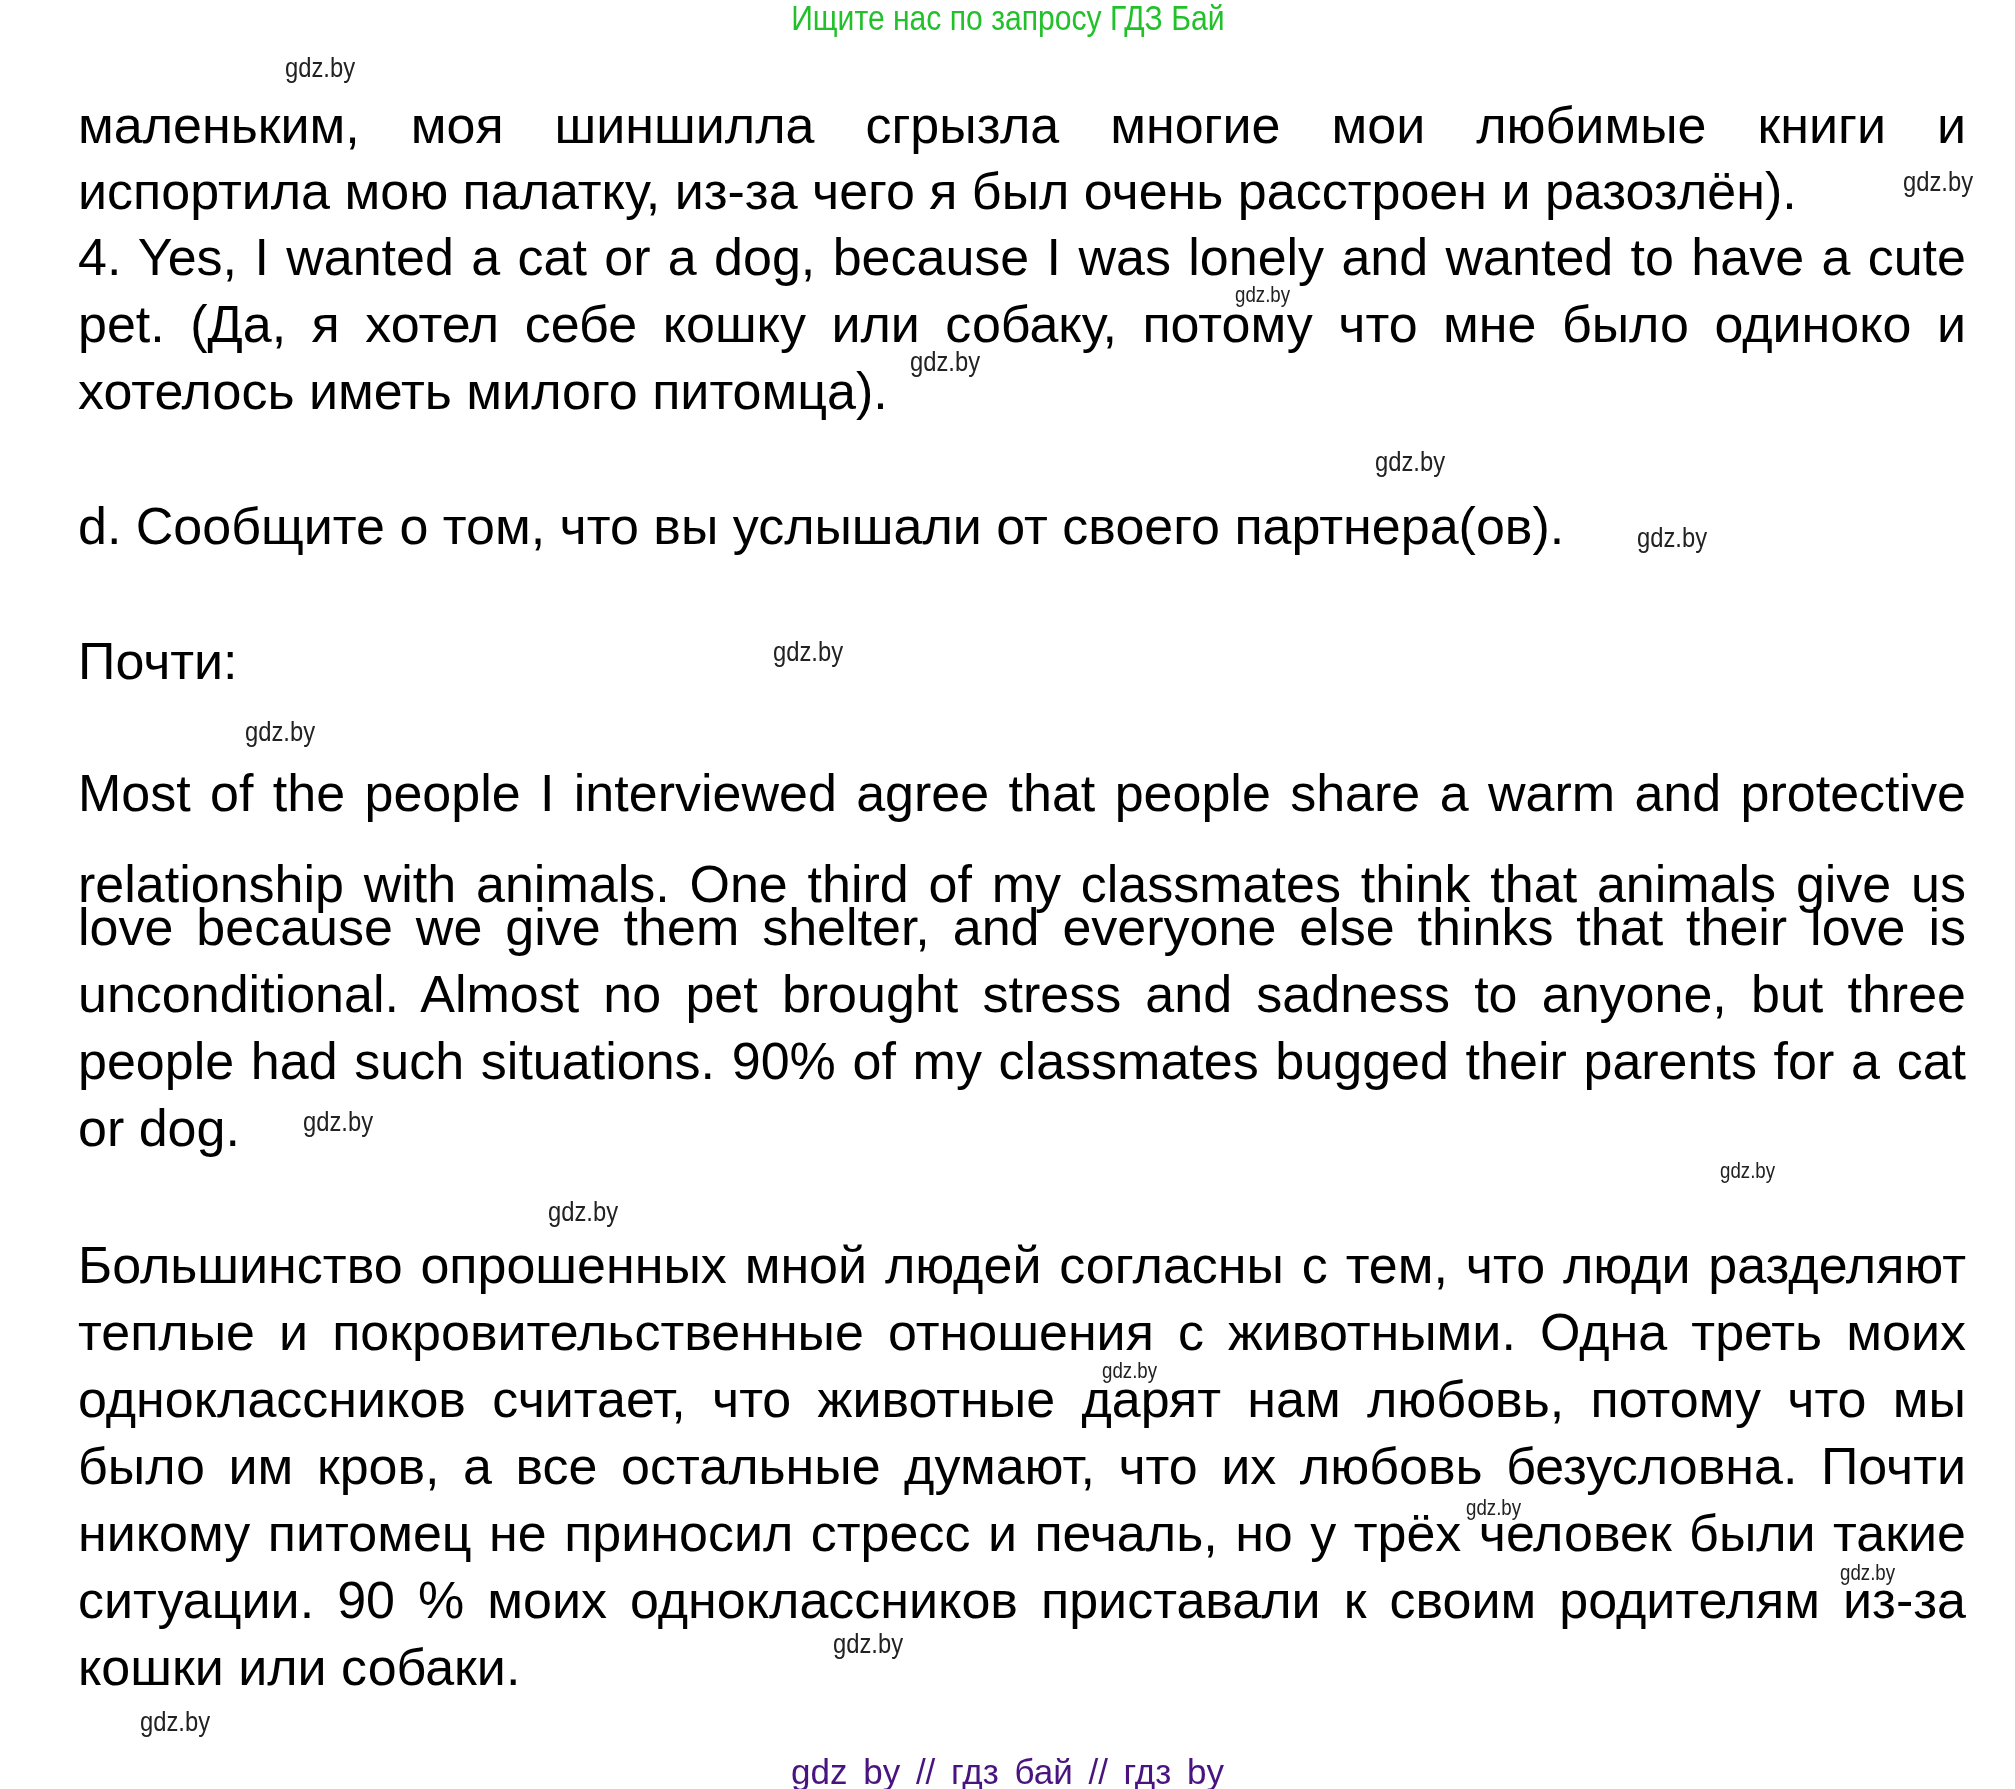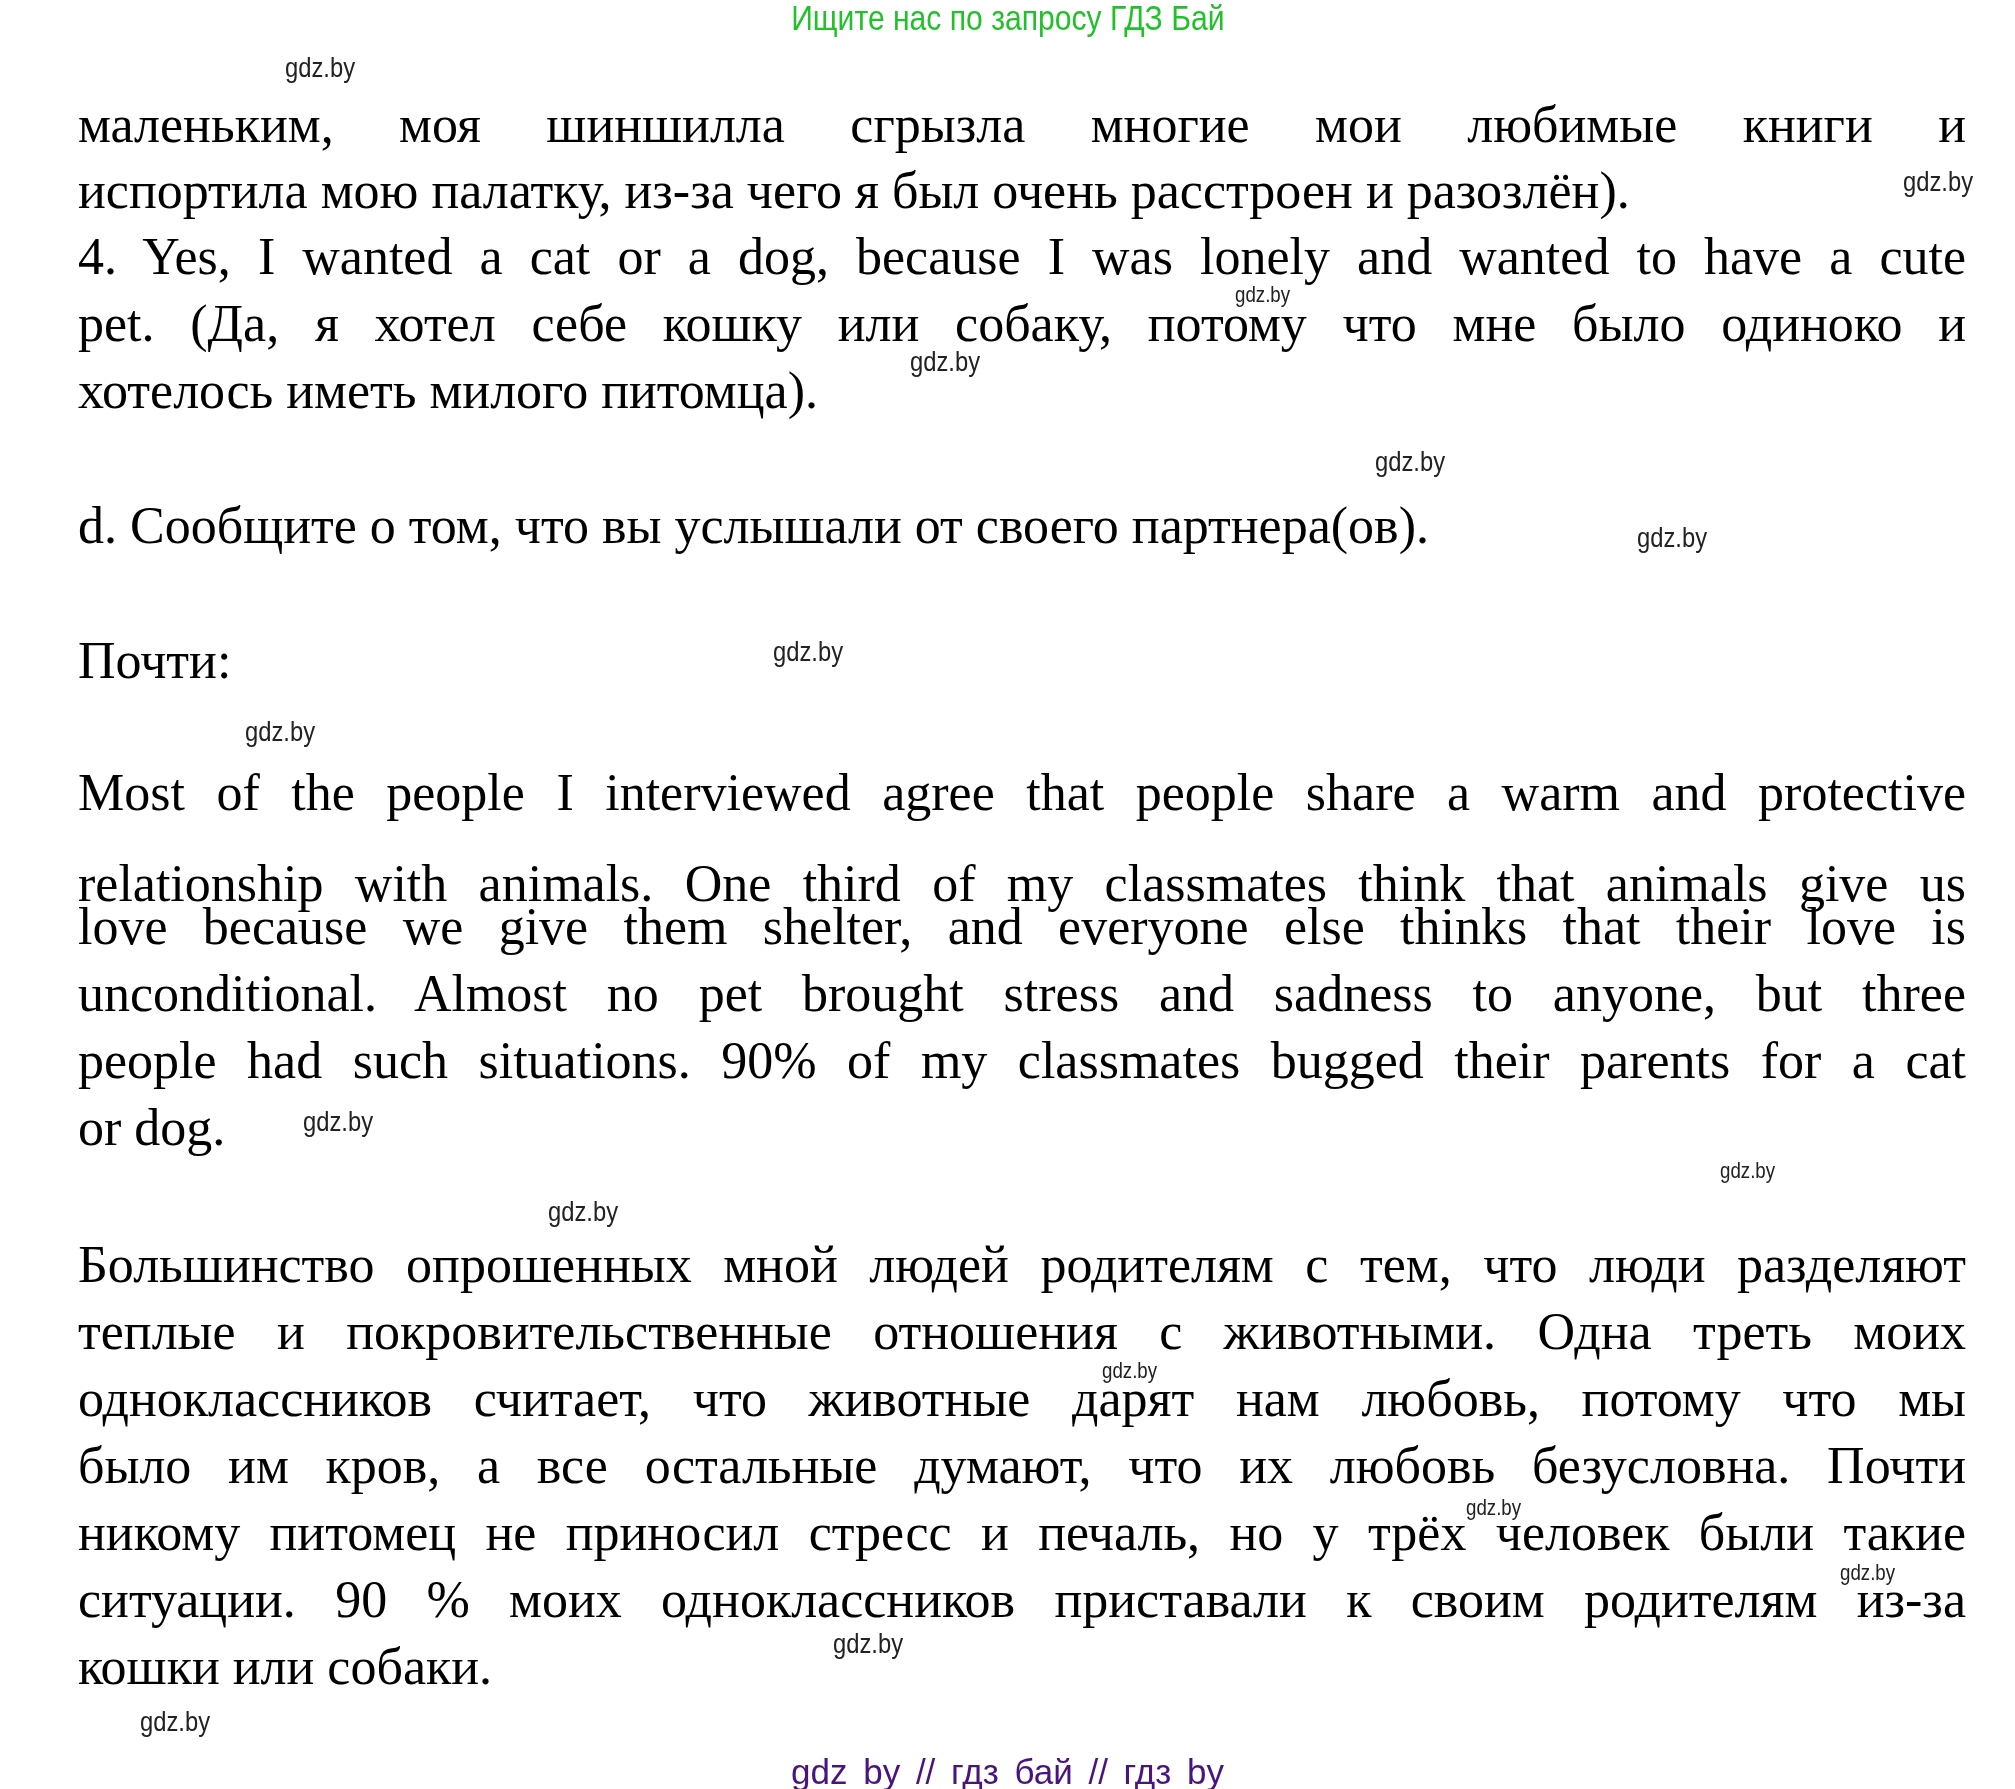--- a/index.html
+++ b/index.html
@@ -4,21 +4,21 @@
   <style>
     html, body { margin: 0; padding: 0; background: #ffffff; }
     body { width: 2015px; height: 1789px; position: relative; overflow: hidden; }
     .header {
       position: absolute; left: 0; top: -2px; width: 2015px; text-align: center;
       font-family: "Liberation Sans", sans-serif; font-size: 35px; color: #22c12c;
       transform: scaleX(0.86); transform-origin: 1010px 0;
     }
     .line {
       position: absolute; left: 78px; width: 1888px;
-      font-family: Liberation Serif, serif; font-size: 52px; color: #000;
+      font-family: Liberation Sans, sans-serif; font-size: 52px; color: #000;
       line-height: 66px; white-space: nowrap;
     }
     .just { text-align: justify; text-align-last: justify; }
     .wm {
       position: absolute; font-family: "Liberation Sans", sans-serif;
       font-size: 28px; color: #222; transform: scaleX(0.85); transform-origin: 0 0;
     }
     .wm.small { font-size: 22px; }
     .footer {
       position: absolute; left: 0; top: 1752px; width: 2015px; text-align: center;
@@ -42,21 +42,21 @@
 
 <div class="line" style="top:628px">Почти:</div>
 
 <div class="line just" style="top:760px">Most of the people I interviewed agree that people share a warm and protective</div>
 <div class="line just" style="top:851px">relationship with animals. One third of my classmates think that animals give us</div>
 <div class="line just" style="top:894px">love because we give them shelter, and everyone else thinks that their love is</div>
 <div class="line just" style="top:961px">unconditional. Almost no pet brought stress and sadness to anyone, but three</div>
 <div class="line just" style="top:1028px">people had such situations. 90% of my classmates bugged their parents for a cat</div>
 <div class="line" style="top:1095px">or dog.</div>
 
-<div class="line just" style="top:1232px">Большинство опрошенных мной людей родителям с тем, что люди разделяют</div>
+<div class="line just" style="top:1232px">Большинство опрошенных мной людей согласны с тем, что люди разделяют</div>
 <div class="line just" style="top:1299px">теплые и покровительственные отношения с животными. Одна треть моих</div>
 <div class="line just" style="top:1366px">одноклассников считает, что животные дарят нам любовь, потому что мы</div>
 <div class="line just" style="top:1433px">было им кров, а все остальные думают, что их любовь безусловна. Почти</div>
 <div class="line just" style="top:1500px">никому питомец не приносил стресс и печаль, но у трёх человек были такие</div>
 <div class="line just" style="top:1567px">ситуации. 90 % моих одноклассников приставали к своим родителям из-за</div>
 <div class="line" style="top:1634px">кошки или собаки.</div>
 
 <div class="wm" style="left:285px;top:52px">gdz.by</div>
 <div class="wm" style="left:1903px;top:166px">gdz.by</div>
 <div class="wm small" style="left:1235px;top:282px">gdz.by</div>

